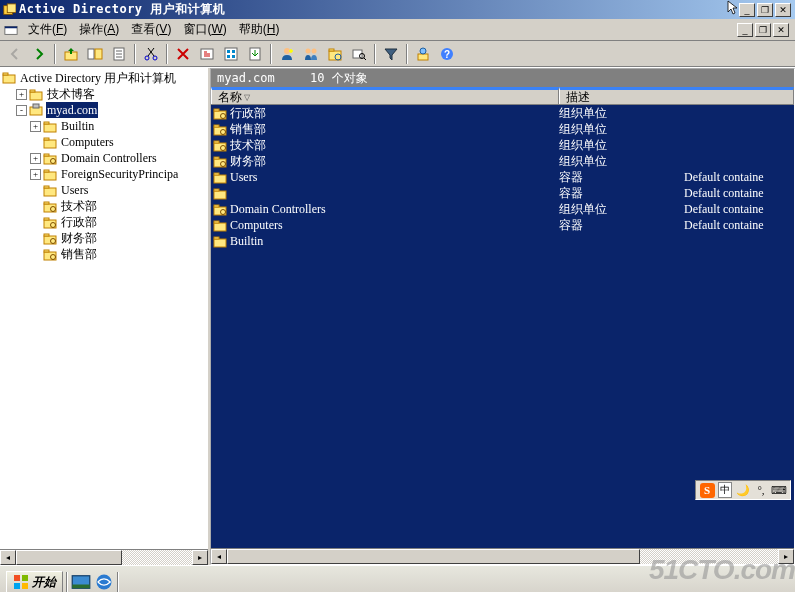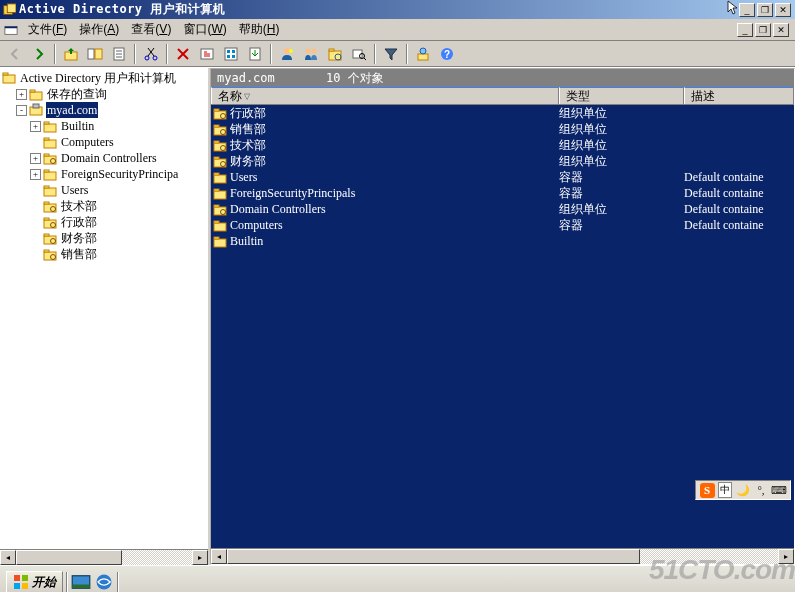--- a/index.html
+++ b/index.html
@@ -90,27 +90,27 @@
   .tnode.selected .tlabel { background:#0a246a; color:#fff; padding: 0 1px;}
   .tlabel { padding: 0 1px; }
   .ind { display:inline-block; }
 
   
   .right-pane { flex:1; display:flex; flex-direction:column; background:#fff; border:1px inset #fff; overflow:hidden;}
   .path-bar {
     background:#808080; color:#fff; height:18px; line-height:18px;
     padding: 0 6px; font-family:"SimSun", monospace;
   }
-  .path-bar .pb-count { margin-left: 44px; }
+  .path-bar .pb-count { margin-left: 28px; }
 
   .list-header {
     display:flex; height:18px; background:#d4d0c8; border-bottom:1px solid #808080;
   }
   .lh-col {
-    border-right:1px solid #808080; border-top:1px solid #3b82f6; border-left:1px solid #fff;
+    border-right:1px solid #808080; border-top:3px solid #3b82f6; border-left:1px solid #fff;
     padding: 2px 6px; display:flex; align-items:center;
   }
   .lh-col.sorted { background:#d4d0c8; }
   .lh-sort-arrow { margin-left:2px; font-size:8px; color:#555;}
   .col-name { width: 348px; }
   .col-type { width: 125px; }
   .col-desc { flex:1; }
 
   .list-body {
     flex:1; background:#0a246a; color:#fff; overflow:hidden;
@@ -348,21 +348,21 @@
         </div>
       <div class="tnode">
             <span class="ind" style="width: 14px;"></span>
             <span class="tw">+</span>
             <span class="ticon">
               <svg viewBox="0 0 14 14">
                 <rect x="1" y="5" width="12" height="8" fill="#ffe880" stroke="#c08000"></rect>
                 <rect x="1" y="3" width="5" height="2" fill="#ffe880" stroke="#c08000"></rect>
               </svg>
             </span>
-            <span class="tlabel">保存的查询</span>
+            <span class="tlabel">技术博客</span>
           </div>
           <div class="tnode selected">
             <span class="ind" style="width: 14px;"></span>
             <span class="tw">-</span>
             <span class="ticon">
               <svg viewBox="0 0 14 14">
                 <rect x="1" y="4" width="12" height="8" fill="#ffe880" stroke="#c08000"></rect>
                 <rect x="4" y="1" width="6" height="4" fill="#c0c0c0" stroke="#666"></rect>
               </svg>
             </span>
@@ -486,21 +486,20 @@
   <div class="right-pane">
     <div class="path-bar">
       <span>myad.com</span>
       <span class="pb-count">10 个对象</span>
     </div>
     <div class="list-header">
       <div class="lh-col col-name sorted">
           <span>名称</span>
           <span class="lh-sort-arrow">▽</span>
         </div>
-      <div class="lh-col col-type">类型</div>
       <div class="lh-col col-desc">描述</div>
     </div>
     <div class="list-body" id="list-body">
         <div class="lrow">
           <div class="lcell c1">
             <span class="licon">
               <svg viewBox="0 0 14 14">
                 <rect x="1" y="5" width="12" height="8" fill="#ffe880" stroke="#c08000"></rect>
                 <rect x="1" y="3" width="5" height="2" fill="#ffe880" stroke="#c08000"></rect>
                 <circle cx="10" cy="10" r="2.5" fill="none" stroke="#805000"></circle>
@@ -567,21 +566,20 @@
           <div class="lcell c3">Default containe</div>
         </div>
         <div class="lrow">
           <div class="lcell c1">
             <span class="licon">
               <svg viewBox="0 0 14 14">
                 <rect x="1" y="5" width="12" height="8" fill="#ffe880" stroke="#c08000"></rect>
                 <rect x="1" y="3" width="5" height="2" fill="#ffe880" stroke="#c08000"></rect>
               </svg>
             </span>
-            <span>ForeignSecurityPrincipals</span>
           </div>
           <div class="lcell c2">容器</div>
           <div class="lcell c3">Default containe</div>
         </div>
         <div class="lrow">
           <div class="lcell c1">
             <span class="licon">
               <svg viewBox="0 0 14 14">
                 <rect x="1" y="5" width="12" height="8" fill="#ffe880" stroke="#c08000"></rect>
                 <rect x="1" y="3" width="5" height="2" fill="#ffe880" stroke="#c08000"></rect>

